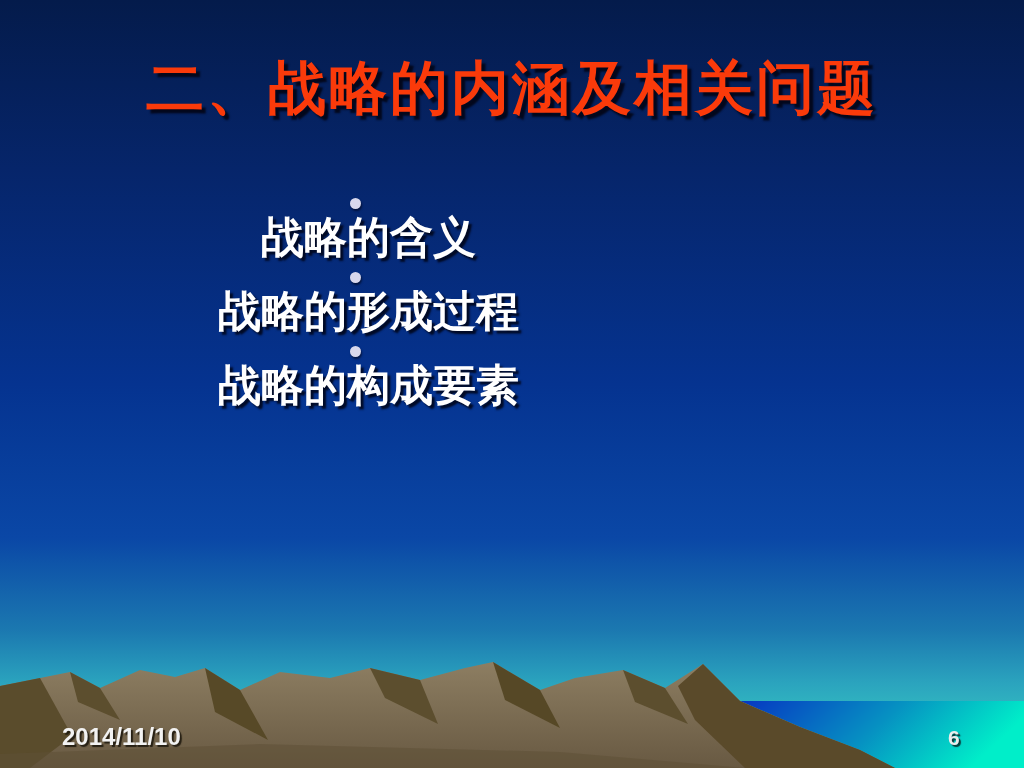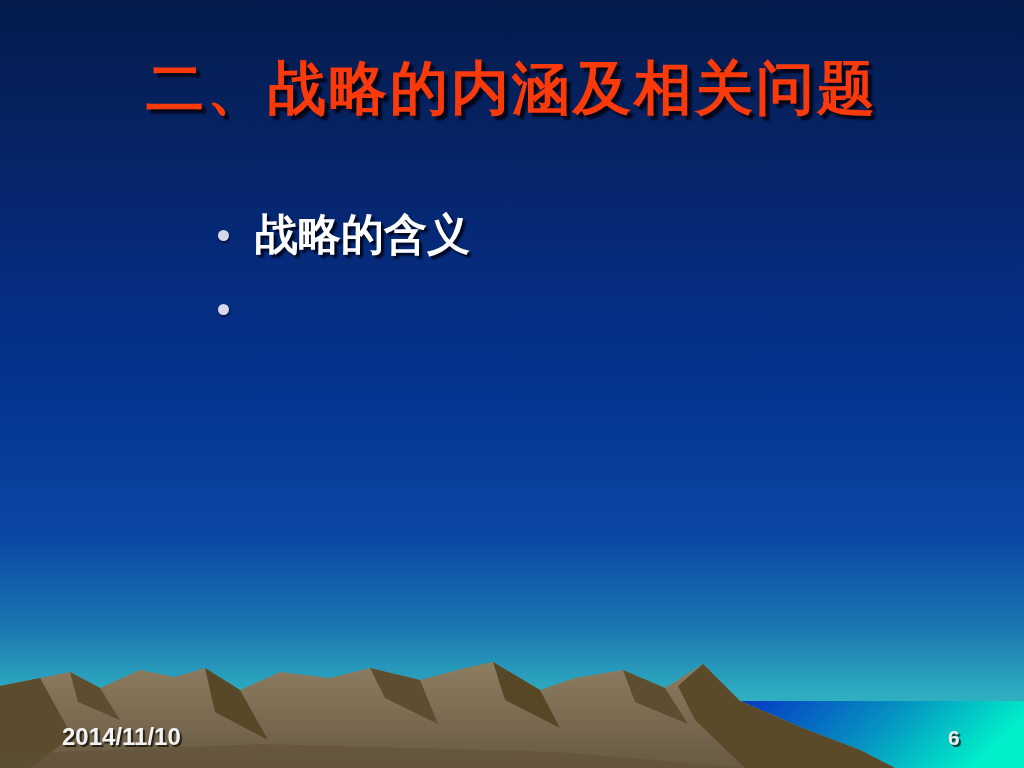--- a/index.html
+++ b/index.html
@@ -41,20 +41,21 @@
     top: 198px;
     left: 218px;
     margin: 0;
     padding: 0;
     list-style: none;
   }
   .bullets li {
     display: flex;
     align-items: center;
     height: 74px;
+    flex-direction: column;
   }
   .bullet-dot {
     flex: 0 0 auto;
     width: 11px;
     height: 11px;
     border-radius: 50%;
     background: #d8d8ec;
     margin-right: 26px;
     box-shadow: 1px 2px 2px rgba(0, 5, 25, 0.6);
   }
@@ -99,20 +100,25 @@
 
   <div class="title">二、战略的内涵及相关问题</div>
 
   <ul class="bullets">
     <li>
       <span class="bullet-dot"></span>
       <span class="bullet-text">战略的含义</span>
     </li>
     <li>
       <span class="bullet-dot"></span>
+      <span class="bullet-text">战略的形成过程</span>
+    </li>
+    <li>
+      <span class="bullet-dot"></span>
+      <span class="bullet-text">战略的构成要素</span>
     </li>
   </ul>
 
   <svg class="scene" viewBox="0 0 1024 140" preserveAspectRatio="none" aria-hidden="true">
     <defs>
       <linearGradient id="seaGrad" x1="0" y1="0" x2="1" y2="0.25">
         <stop offset="0" stop-color="#0636c2"></stop>
         <stop offset="0.55" stop-color="#0692c2"></stop>
         <stop offset="1" stop-color="#00eec9"></stop>
       </linearGradient>

